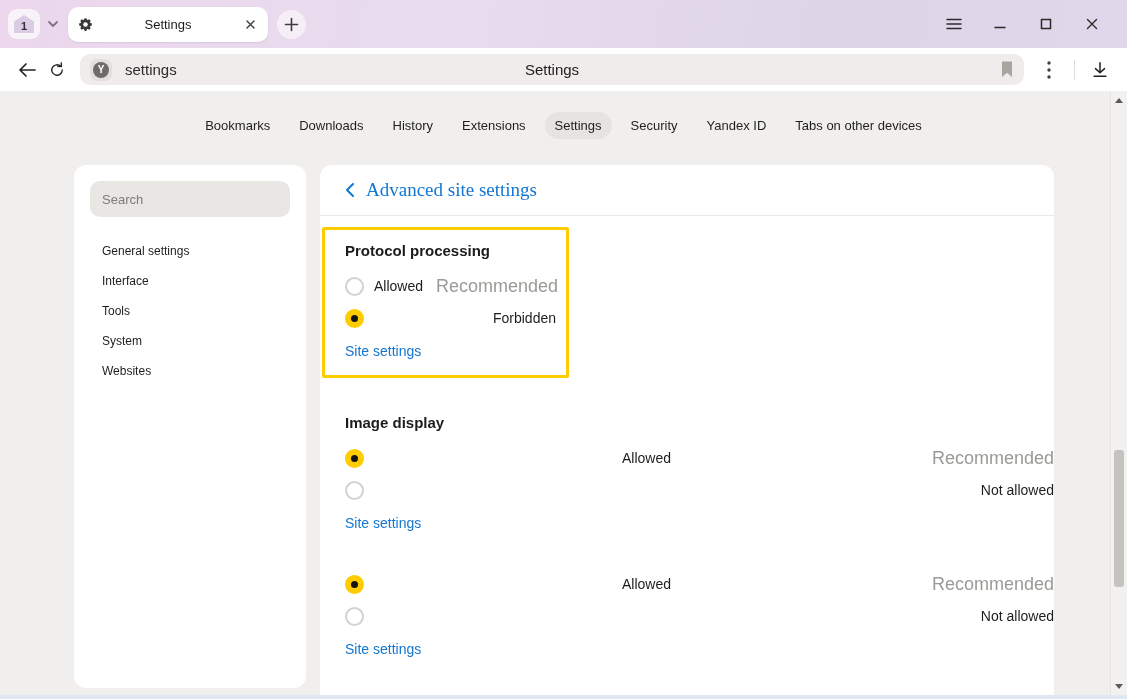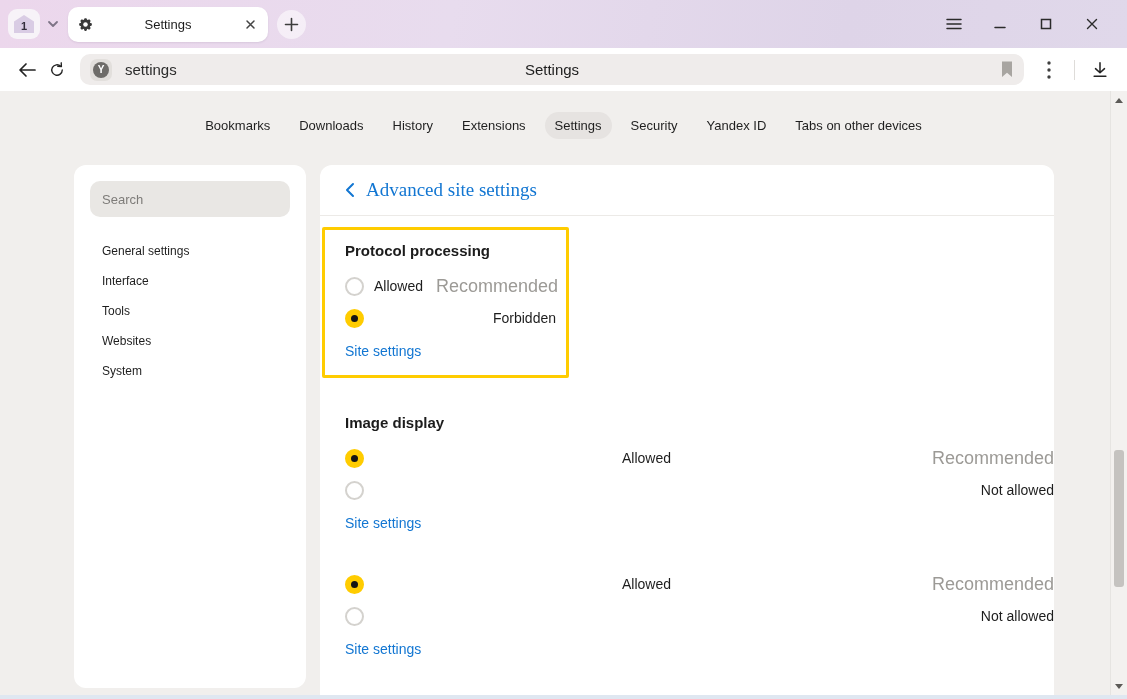--- a/index.html
+++ b/index.html
@@ -252,22 +252,22 @@
         <button class="navitem">Tabs on other devices</button>
       </nav>
 
     <div class="cols">
       <aside class="sidebar-card">
         <input class="search-input" type="text" placeholder="Search" style="">
         <ul class="side-menu">
             <li class="side-item">General settings</li>
             <li class="side-item">Interface</li>
             <li class="side-item">Tools</li>
+            <li class="side-item">System</li>
             <li class="side-item">Websites</li>
-            <li class="side-item">System</li>
           </ul>
       </aside>
 
       <main class="main-card">
         <div class="card-header">
           <span class="back-chevron">
             <svg width="10" height="16" viewBox="0 0 10 16">
                 <polyline points="8,2 2,8 8,14" fill="none" stroke="#1276d2" stroke-width="2" stroke-linecap="round" stroke-linejoin="round"></polyline>
               </svg>
           </span>

